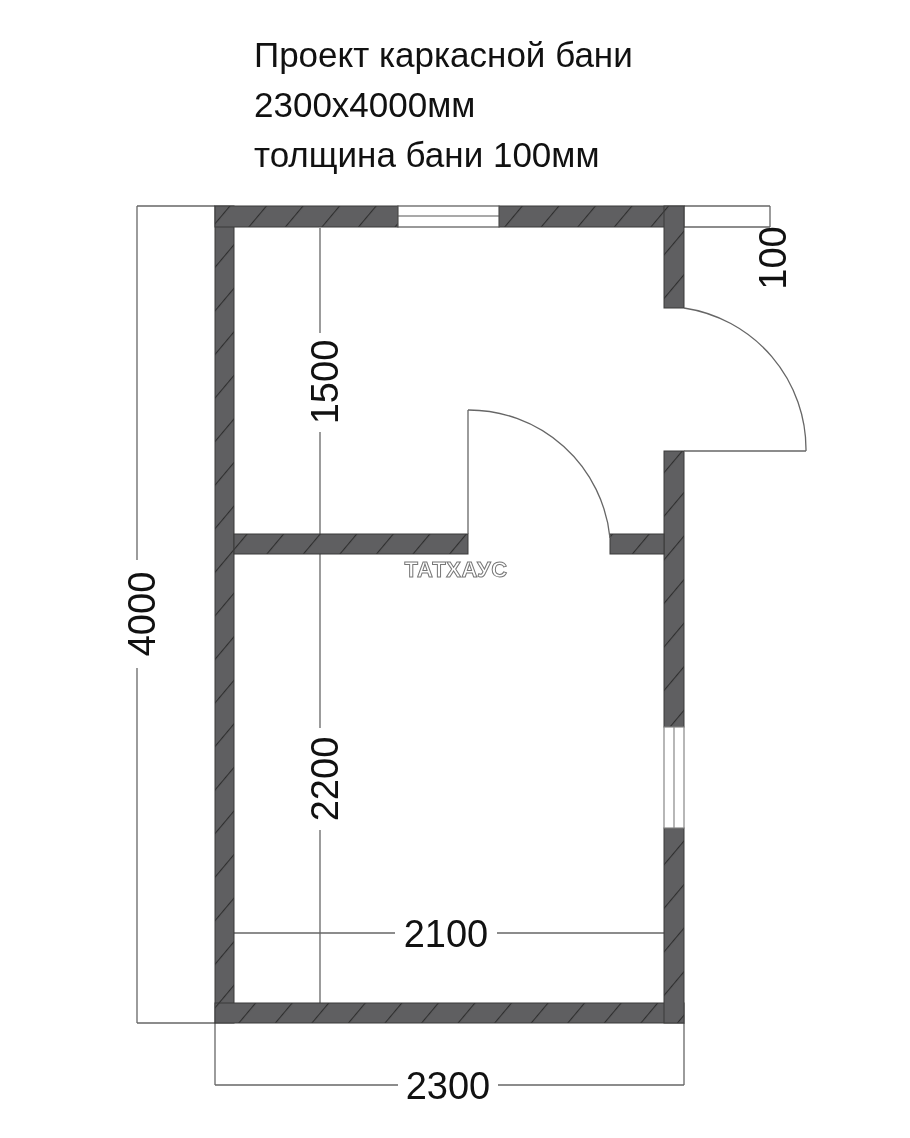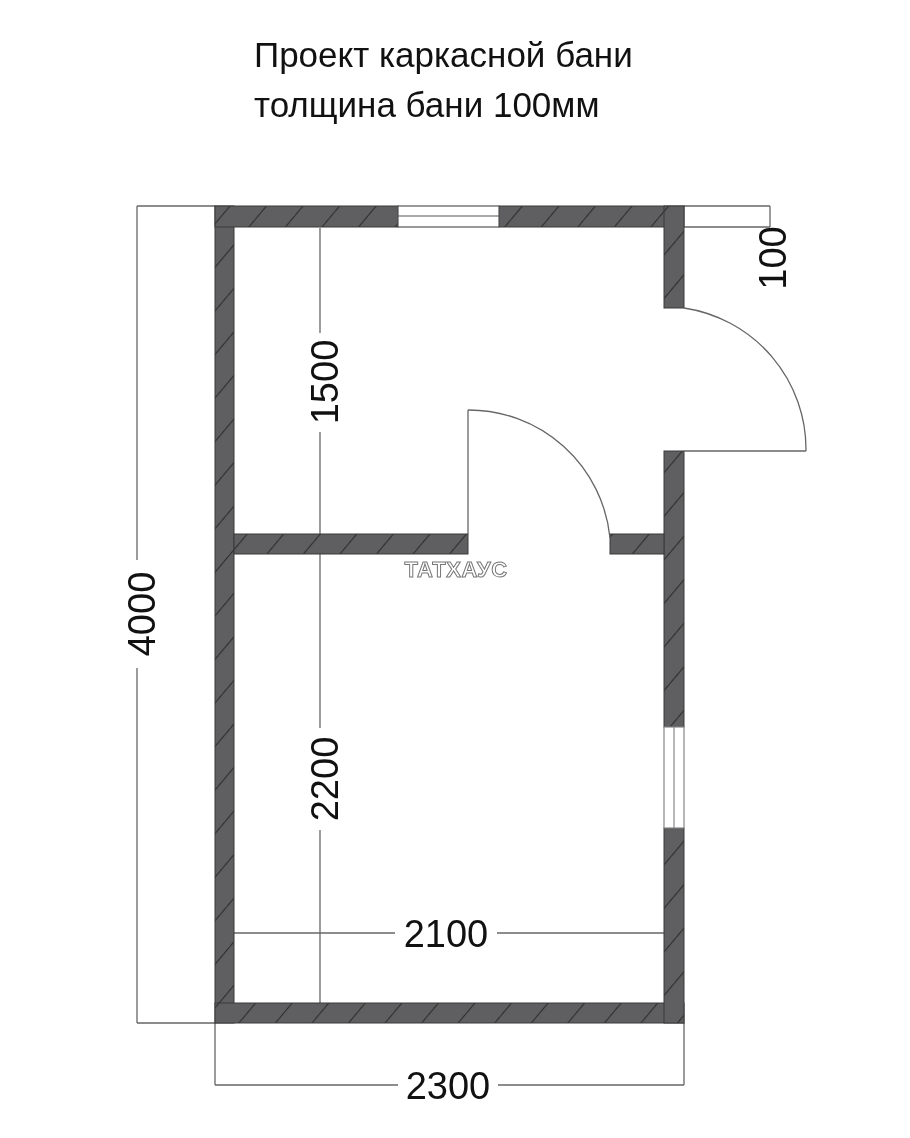--- a/index.html
+++ b/index.html
@@ -8,20 +8,21 @@
   .title-line { display: block; white-space: nowrap; }
   svg.plan { position: absolute; left: 0; top: 0; }
   .dim-text { font-family: "Liberation Sans", sans-serif; font-size: 38px; fill: #111111; }
   .wm-text { font-family: "Liberation Sans", sans-serif; font-size: 22px; font-weight: bold; fill: #ffffff; stroke: #777777; stroke-width: 1; letter-spacing: 0.5px; }
 </style>
 </head>
 <body>
 
 <div class="title-block">
   <span class="title-line">Проект каркасной бани</span>
+  <span class="title-line">2300x4000мм</span>
   <span class="title-line">толщина бани 100мм</span>
 </div>
 
 <svg class="plan" width="910" height="1138" viewBox="0 0 910 1138">
   <defs>
     <pattern id="hatch" patternUnits="userSpaceOnUse" width="28" height="28" patternTransform="rotate(40)">
       <rect width="28" height="28" fill="#5f5f61"></rect>
       <line x1="0" y1="0" x2="0" y2="28" stroke="#2e2e2e" stroke-width="2.2"></line>
     </pattern>
   </defs>

